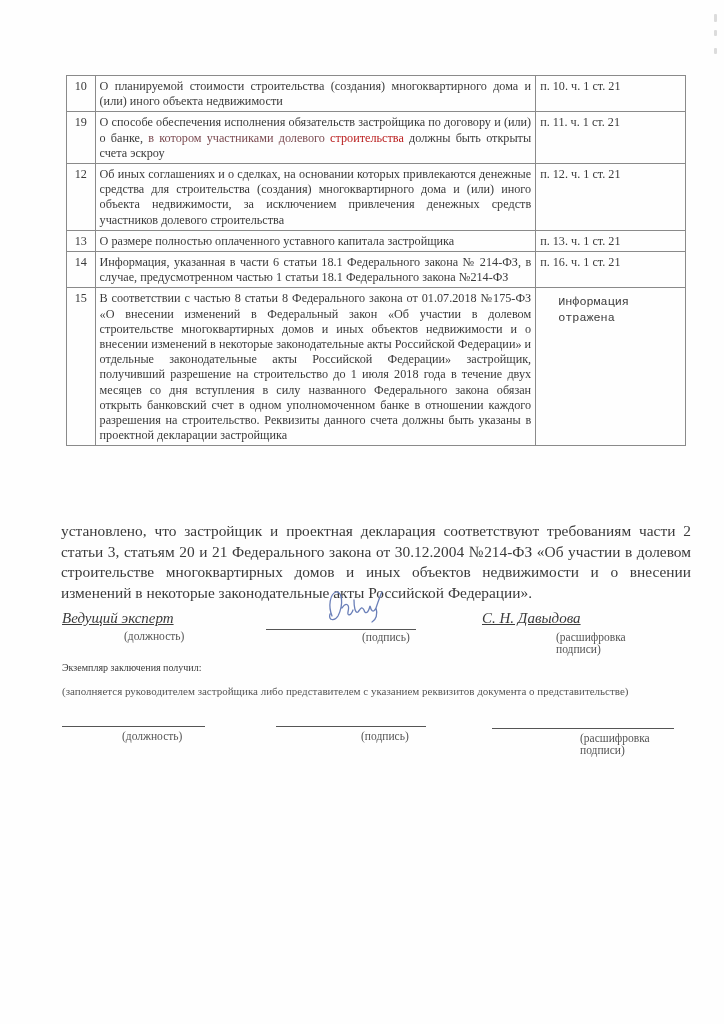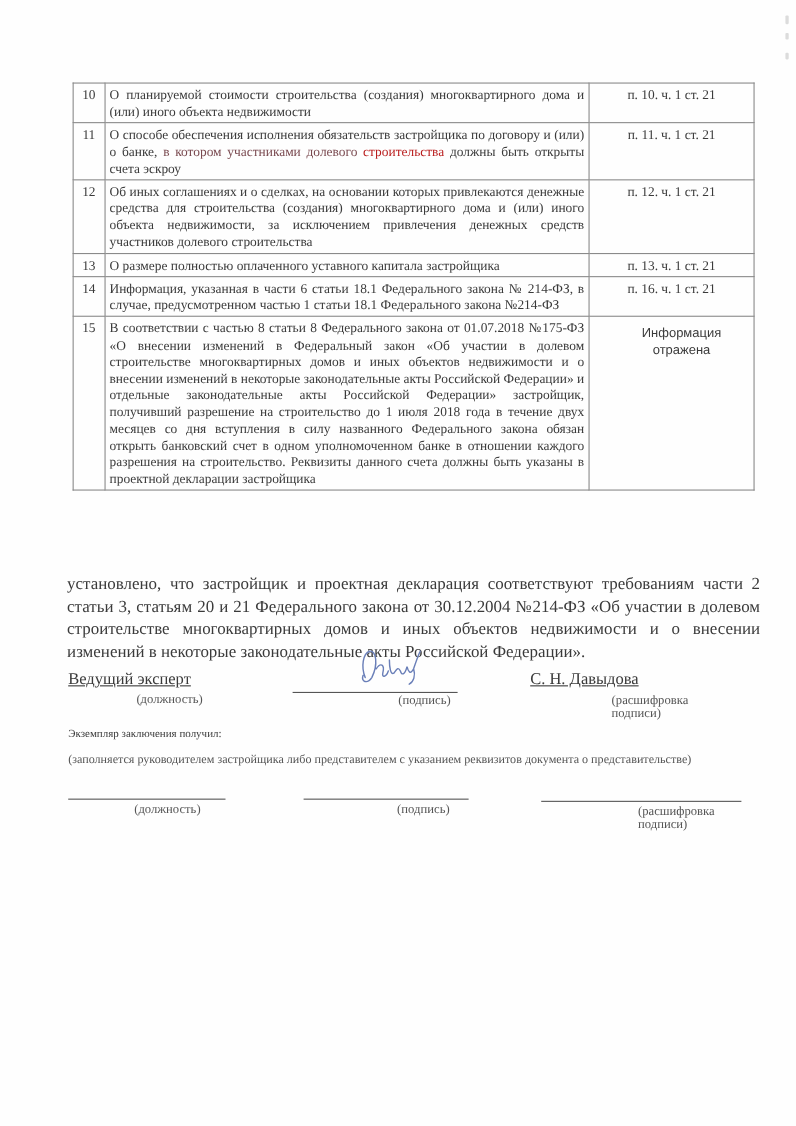--- a/index.html
+++ b/index.html
@@ -10,30 +10,30 @@
     }
     .page { position: absolute; left: 0; top: 0; width: 644px; height: 1024px; }
     .edge-mark { position: absolute; left: 714px; width: 3px; background: #dcdcdc; border-radius: 1px; }
     table.req {
       position: absolute; left: 66px; top: 75px; width: 620px;
       border-collapse: collapse; font-size: 12.2px; line-height: 15.2px;
     }
     table.req td { border: 1px solid #8a8a8a; vertical-align: top; padding: 3px 4px 2px 4px; }
     td.num { width: 20px; text-align: center; padding-left: 2px; padding-right: 2px; }
     td.desc { width: 452px; text-align: justify; }
-    td.ref { width: 126px; text-align: center; }
-    td.ref.sans { font-family: Liberation Sans, sans-serif; font-size: 11.8px; line-height: 15.5px; padding-top: 7px; padding-left: 22px; }
+    td.ref { width: 126px; }
+    td.ref.sans { font-family: Liberation Mono, monospace; font-size: 11.8px; line-height: 15.5px; padding-top: 7px; padding-left: 22px; }
     .hl-red { color: #7a4a50; }
     .hl-green { color: #b91c1c; }
     .conclusion {
       position: absolute; left: 61px; top: 521px; width: 630px;
       font-size: 15.4px; line-height: 20.5px; text-align: justify;
     }
     .sig-row { position: absolute; font-size: 15px; }
-    .underlined { text-decoration: underline; }
+    .underlined { text-decoration: underline; font-style: italic; }
     .caption { position: absolute; font-size: 11.5px; color: #555; padding-left: 44px; }
     .line { position: absolute; height: 0; border-top: 1px solid #555; }
     .received { position: absolute; left: 62px; top: 662px; font-size: 10px; }
     .note { position: absolute; left: 62px; top: 684px; width: 630px; font-size: 11px; line-height: 14px; text-align: justify; text-align-last: left; color: #555; }
     .signature-svg { position: absolute; left: 318px; top: 586px; }
   </style>
 </head>
 <body>
 
 <div class="page">
@@ -43,21 +43,21 @@
   <div class="edge-mark" style="top:48px;height:6px;"></div>
 
   <table class="req">
     <tbody>
         <tr>
       <td class="num">10</td>
       <td class="desc">О планируемой стоимости строительства (создания) многоквартирного дома и (или) иного объекта недвижимости</td>
       <td class="ref">п. 10. ч. 1 ст. 21</td>
     </tr>
     <tr>
-      <td class="num">11</td>
+      <td class="num">19</td>
       <td class="desc"><span>О способе обеспечения исполнения обязательств застройщика по договору и (или) о банке, </span><span class="hl-red">в котором участниками долевого</span><span class="hl-green"> строительства</span><span> должны быть открыты счета эскроу</span></td>
       <td class="ref">п. 11. ч. 1 ст. 21</td>
     </tr>
     <tr>
       <td class="num">12</td>
       <td class="desc">Об иных соглашениях и о сделках, на основании которых привлекаются денежные средства для строительства (создания) многоквартирного дома и (или) иного объекта недвижимости, за исключением привлечения денежных средств участников долевого строительства</td>
       <td class="ref">п. 12. ч. 1 ст. 21</td>
     </tr>
     <tr>
       <td class="num">13</td>

